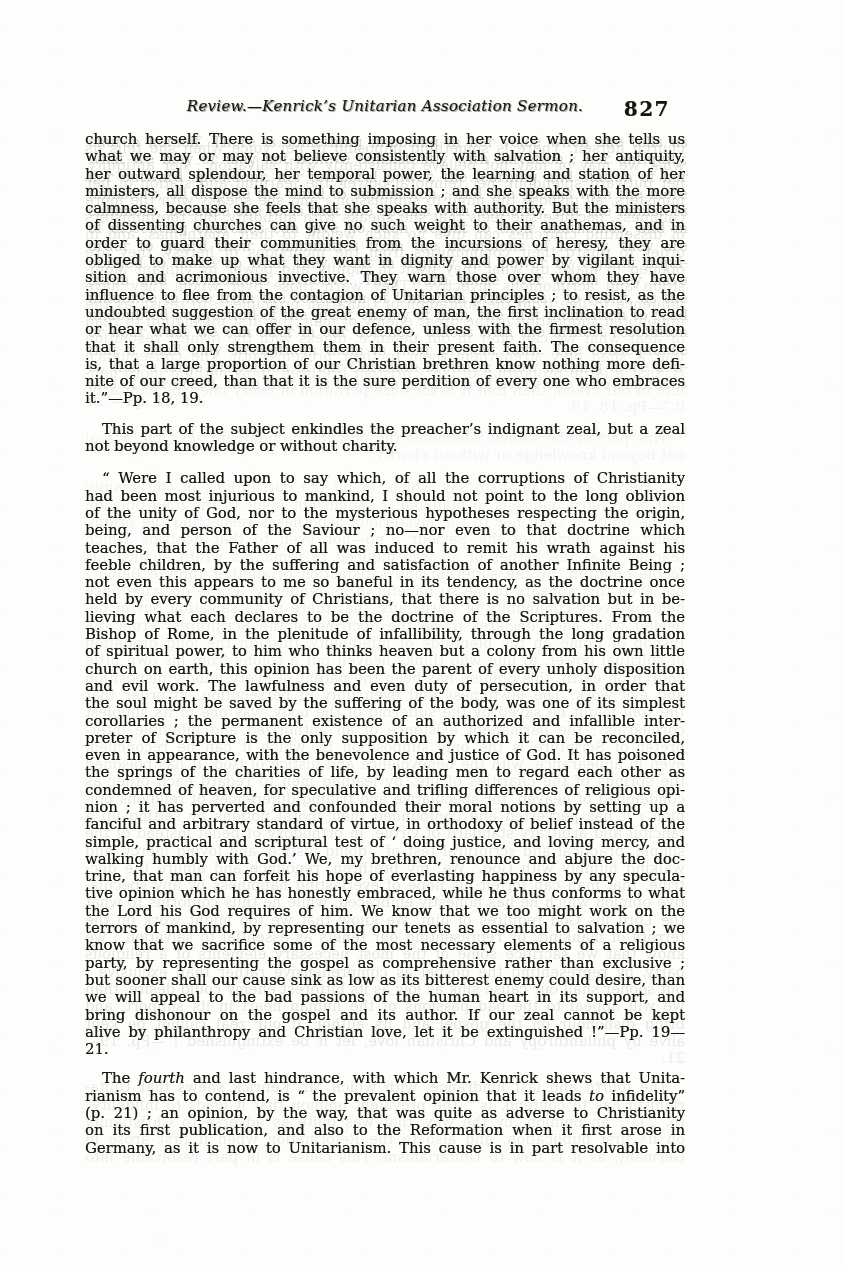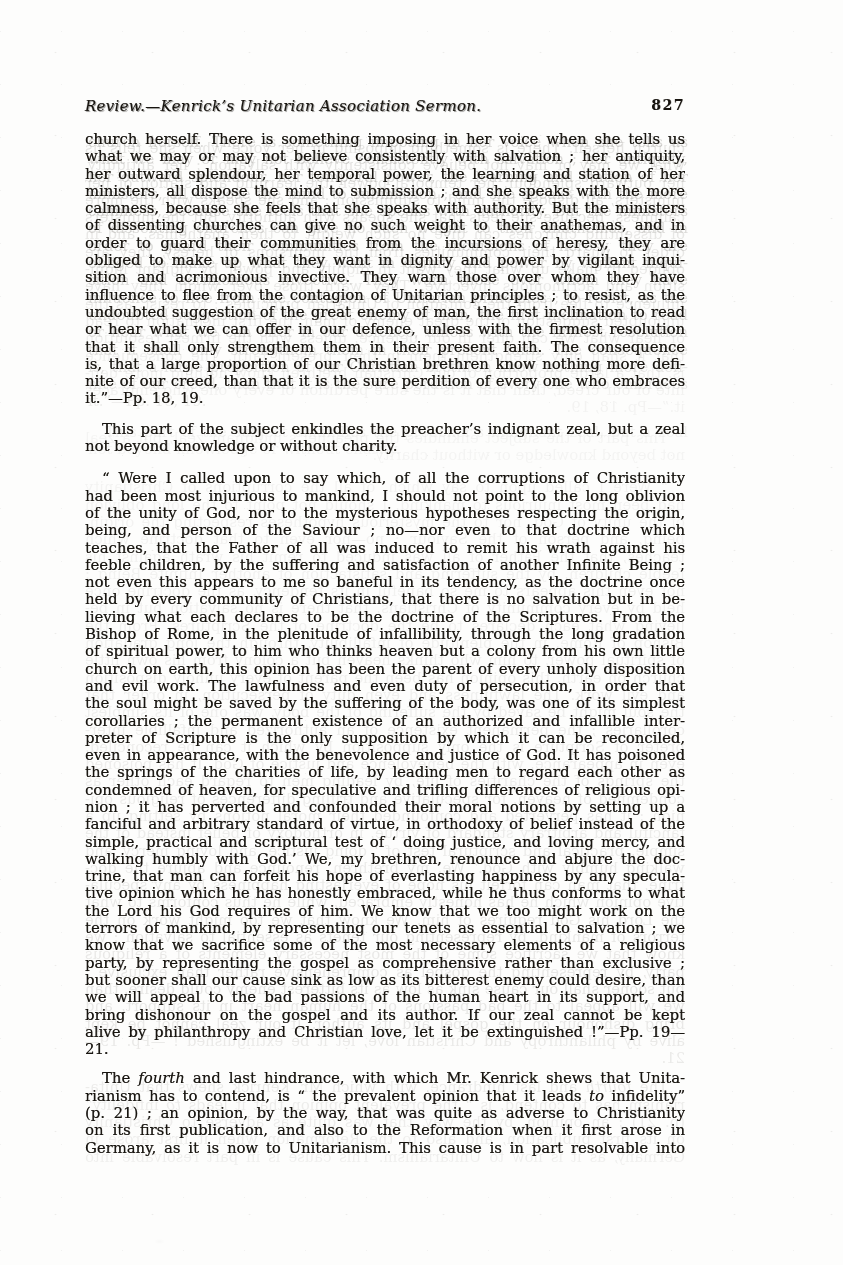--- a/index.html
+++ b/index.html
@@ -19,25 +19,25 @@
       radial-gradient(rgba(30,26,20,.075) .6px, transparent 1.2px),
       radial-gradient(rgba(30,26,20,.05) .5px, transparent 1px);
     background-size:97px 83px, 61px 53px;
     background-position:7px 11px, 31px 5px;
   }
   .running-head {
     position:absolute; top:97px; left:85px; width:600px; height:22px;
     font-size:15px; font-style:italic;
   }
   .head-title {
-    position:absolute; left:0; width:100%; letter-spacing:.3px;
+    position:absolute; left:0; width:100%; text-align:center; letter-spacing:.3px;
     text-shadow:1px .6px .7px rgba(23,20,15,.45), -.4px -.2px .4px rgba(23,20,15,.25);
   }
   .page-number {
-    position:absolute; right:0; top:0; font-style:normal; font-size:14px;
+    position:absolute; right:15px; top:0; font-style:normal; font-size:20px;
     letter-spacing:1.5px; font-weight:bold;
     text-shadow:.5px .4px .6px rgba(23,20,15,.4);
   }
   .text-block {
     position:absolute; left:85px; top:130px; width:600px;
     font-size:14.8px;
     text-shadow:.35px .2px .3px rgba(23,20,15,.6);
   }
   .para { margin:0 0 13px 0; }
   .para.para-2 { margin-bottom:15px; }

